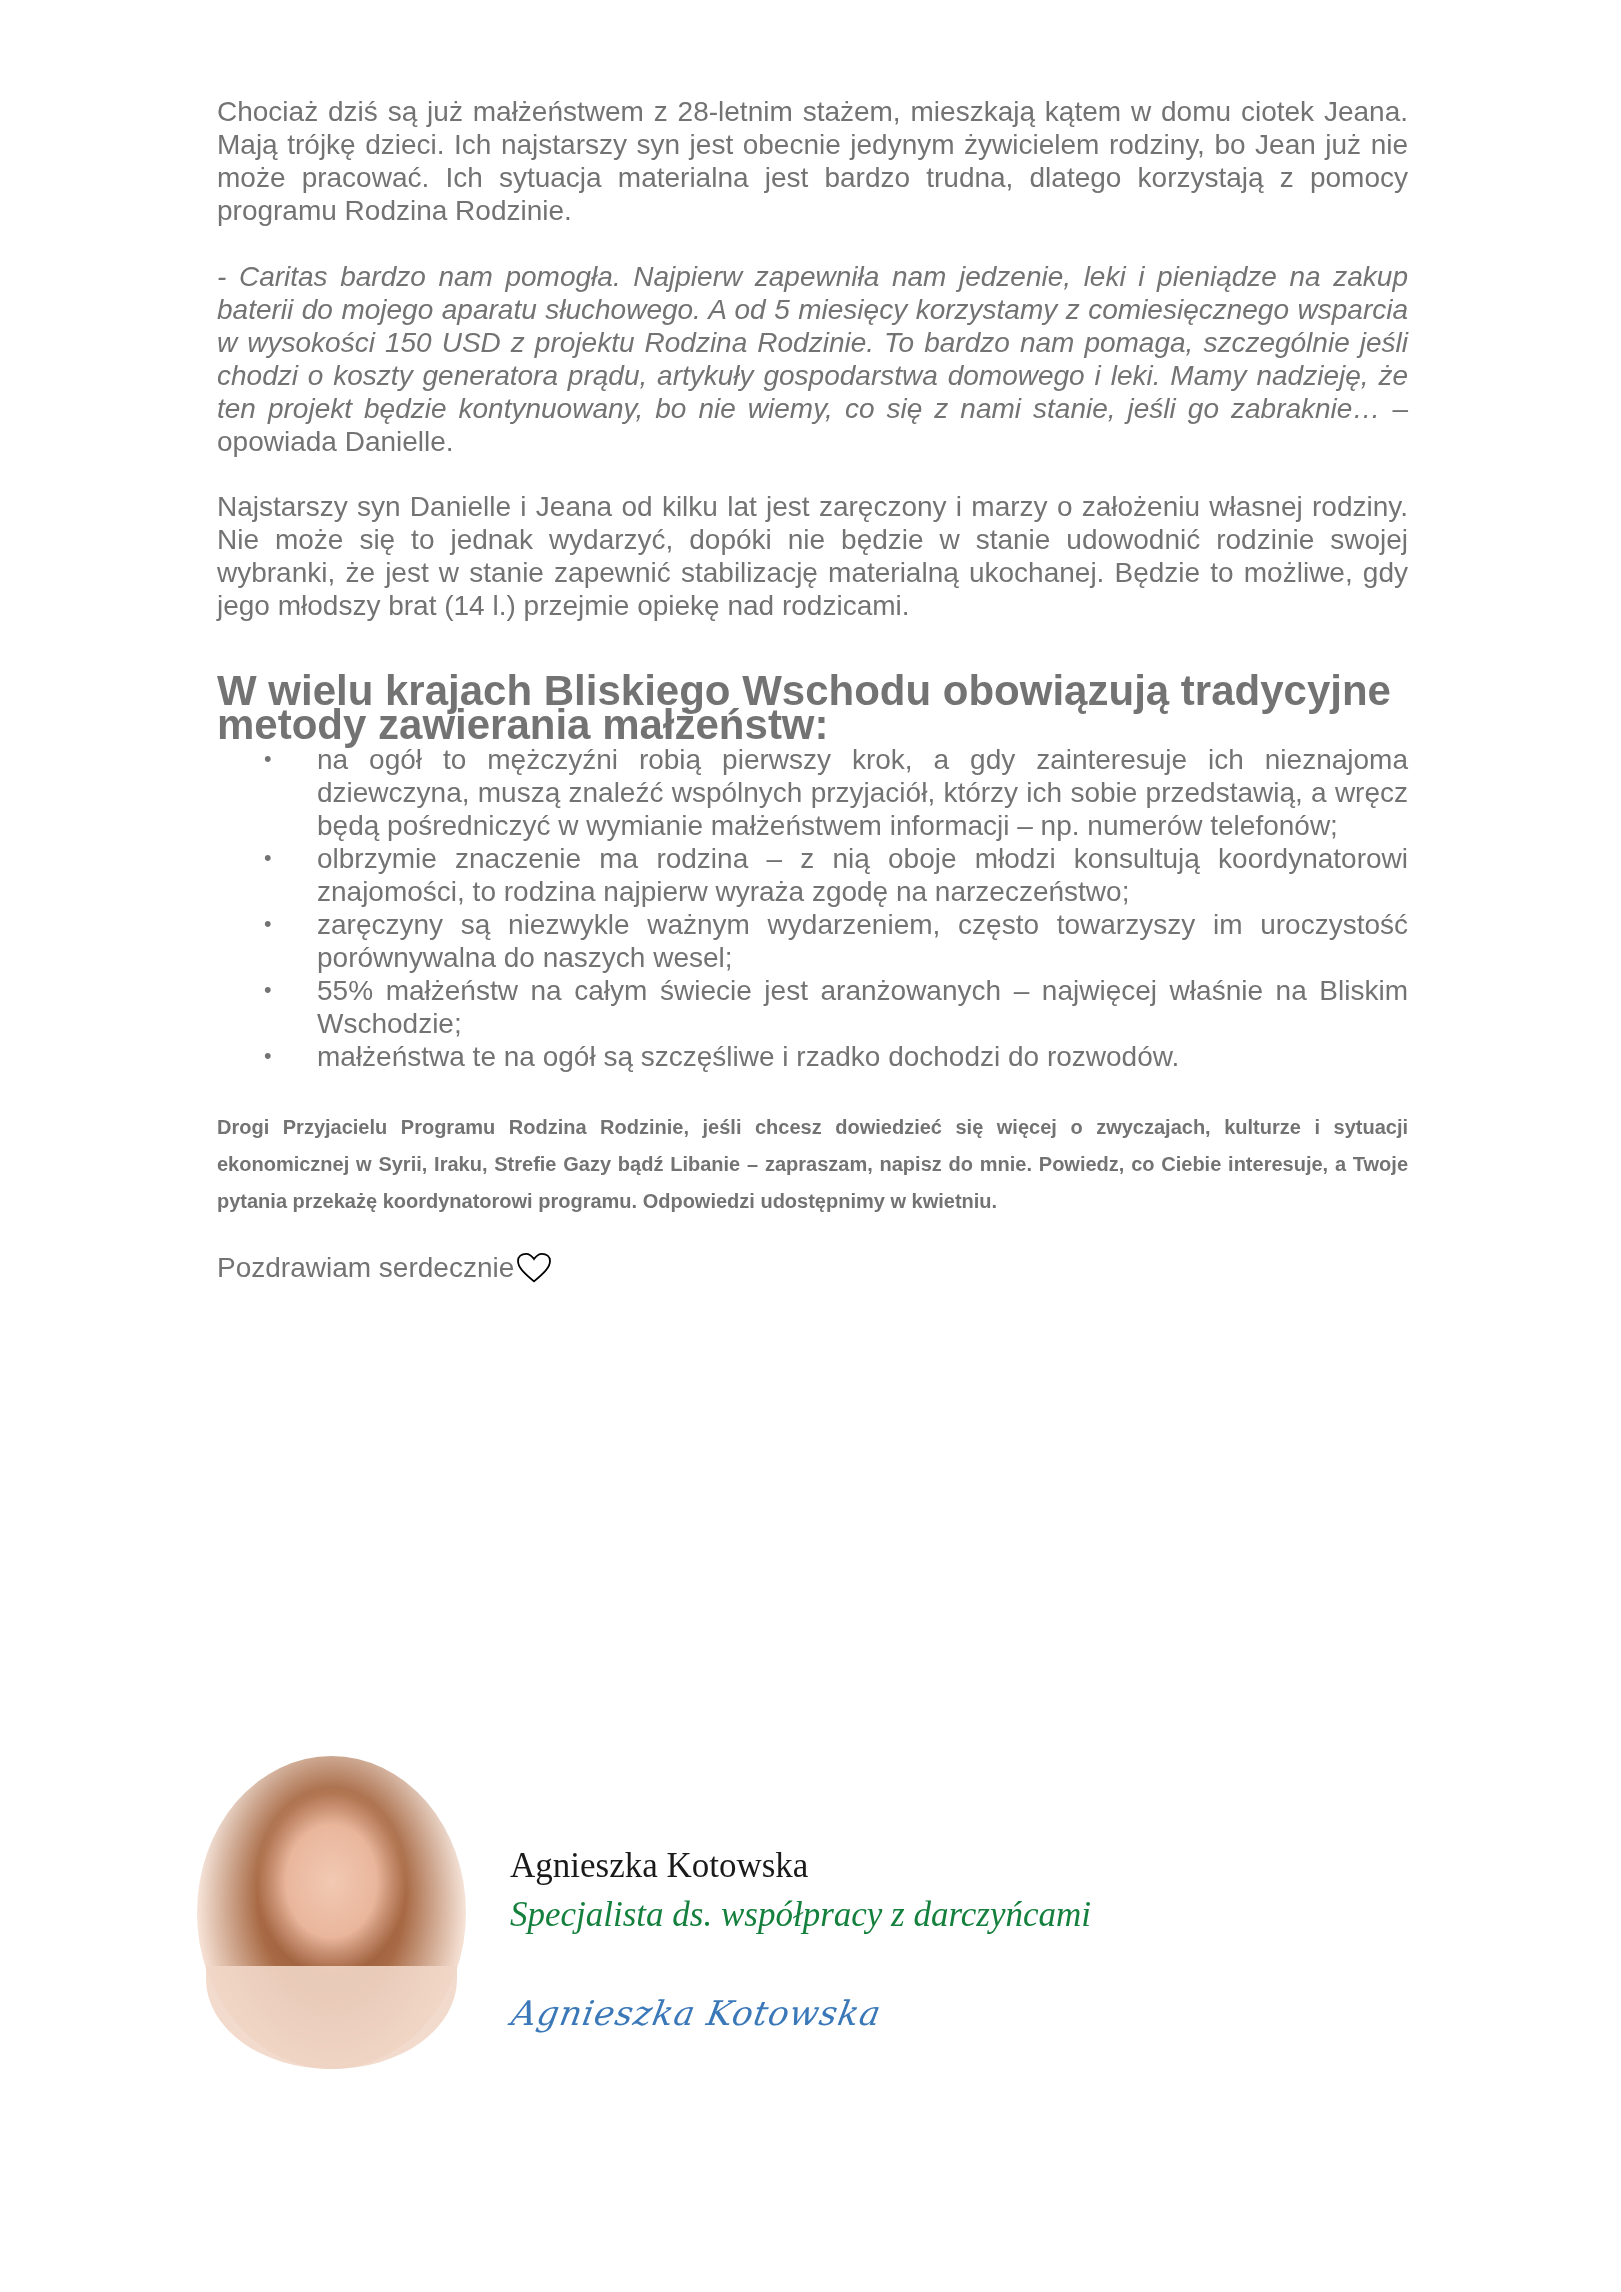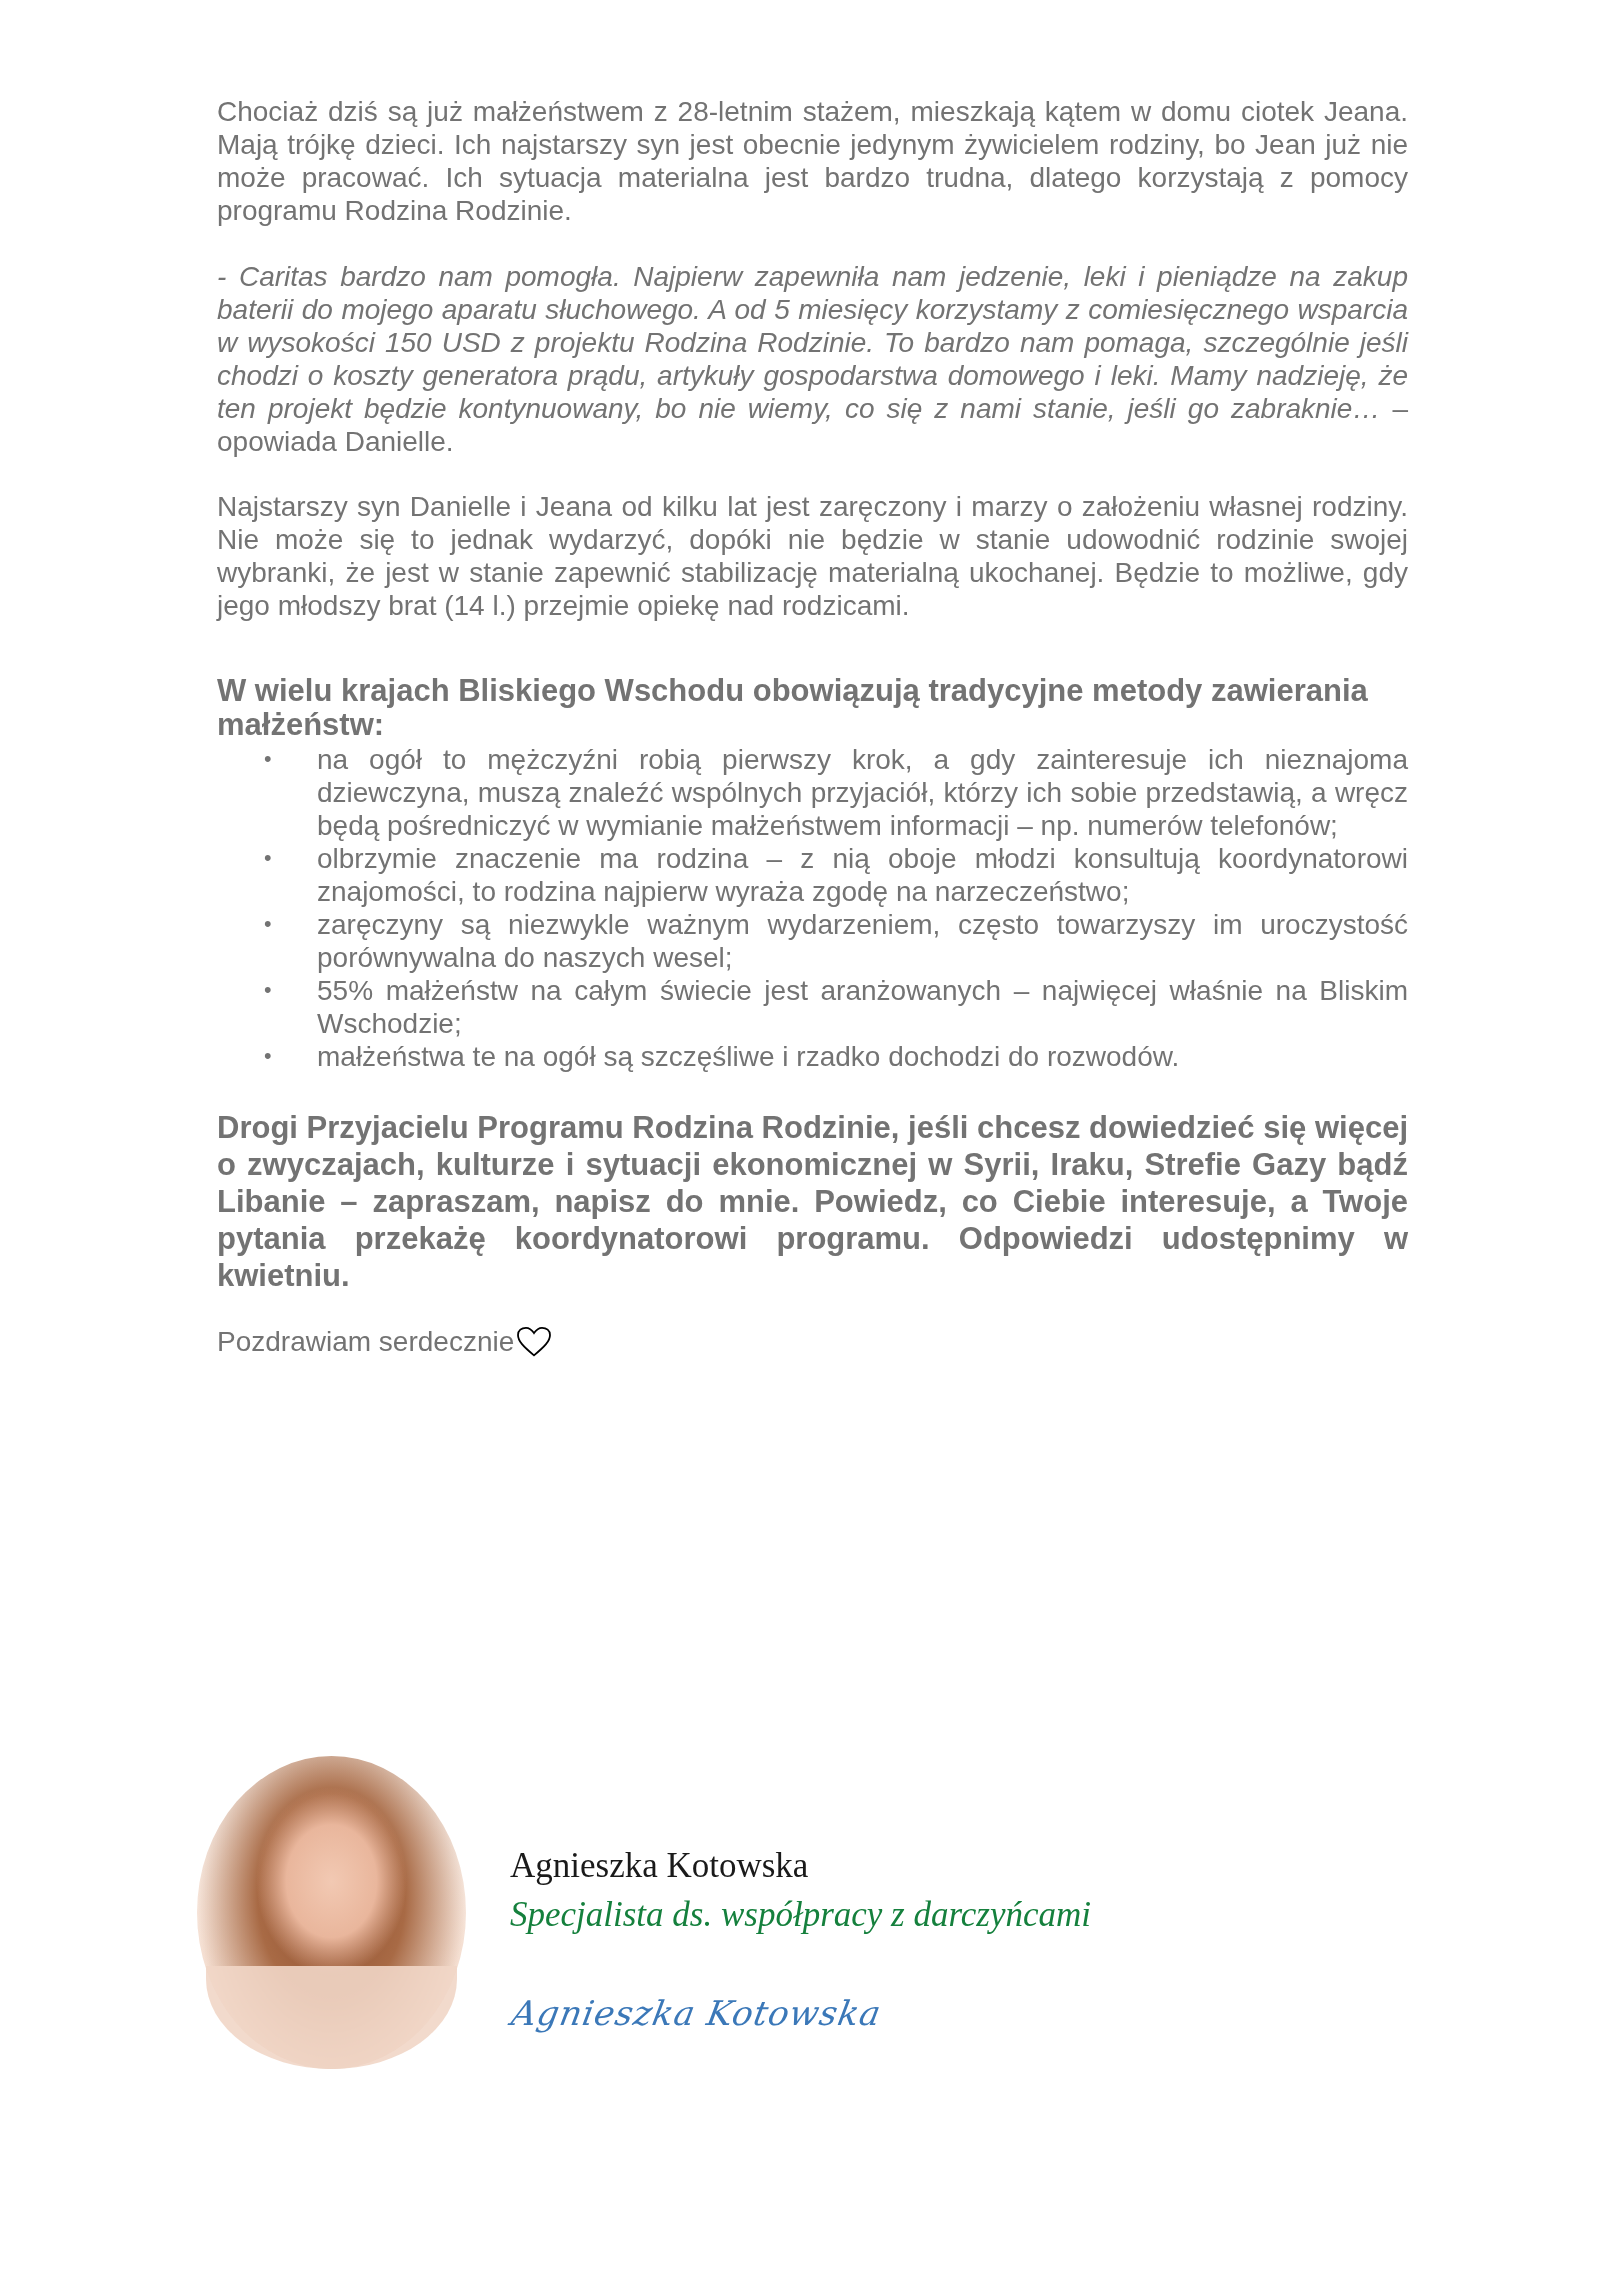--- a/index.html
+++ b/index.html
@@ -8,30 +8,30 @@
     position: absolute; left: 217px; top: 95px; width: 1191px;
     font-family: "Liberation Sans", sans-serif; color: #737373;
     font-size: 28px; line-height: 33px;
   }
   p { margin: 0; text-align: justify; }
   .p1 { }
   .p2 { margin-top: 33px; font-style: italic; }
   .p2 .plain { font-style: normal; }
   .p3 { margin-top: 32px; }
   .heading {
-    margin-top: 52px; font-weight: bold; font-size: 31px; line-height: 34px;
+    margin-top: 52px; font-weight: bold; font-size: 42px; line-height: 34px;
     text-align: left;
   }
   ul.bullets { list-style: none; margin: 0.9px 0 0 0; padding: 0; }
   ul.bullets li { position: relative; padding-left: 100px; text-align: justify; }
   ul.bullets li .bullet {
     position: absolute; left: 47px; top: 0; font-size: 21.5px;
   }
   .closing {
-    margin-top: 36px; font-weight: bold; font-size: 31px; line-height: 37px;
+    margin-top: 36px; font-weight: bold; font-size: 20px; line-height: 37px;
   }
   .greeting {
     margin-top: 32px; font-size: 28px; line-height: 27px; text-align: left;
     display: flex; align-items: center;
   }
   .heart { display: inline-block; width: 36px; height: 32px; margin-left: 1.8px; }
   .signature-block { position: absolute; left: 197px; top: 1756px; width: 1075px; height: 322px; }
   .photo {
     position: absolute; left: 0; top: 0; width: 269px; height: 313px;
     border-radius: 50%;

